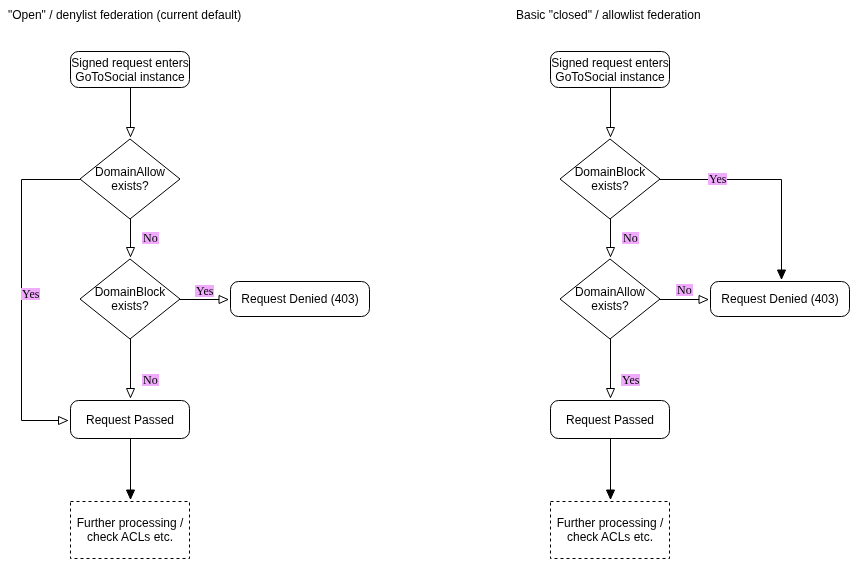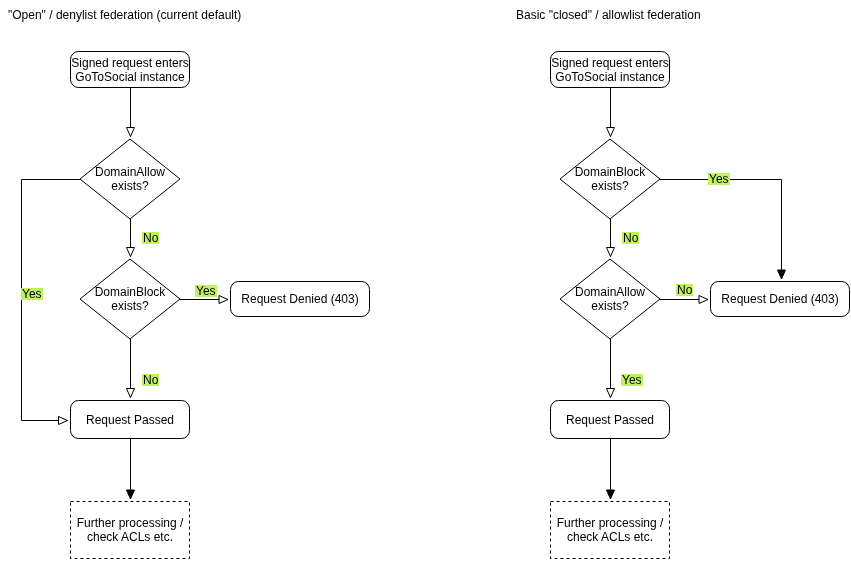--- a/index.html
+++ b/index.html
@@ -24,24 +24,25 @@
     display: flex;
     flex-direction: column;
     align-items: center;
     justify-content: center;
     text-align: center;
     line-height: 14px;
     pointer-events: none;
   }
   .edge-label {
     position: absolute;
-    background: #bef264;
+    background: #f0abfc;
     line-height: 12px;
     padding: 0 1px;
     white-space: nowrap;
+    font-family: Liberation Serif, serif;
   }
   .shape { fill: #ffffff; stroke: #000000; stroke-width: 1; }
   .edge  { fill: none; stroke: #000000; stroke-width: 1; }
 </style>
 </head>
 <body>
 
 <div class="canvas">
 
   <svg width="851" height="561" viewBox="0 0 851 561">

